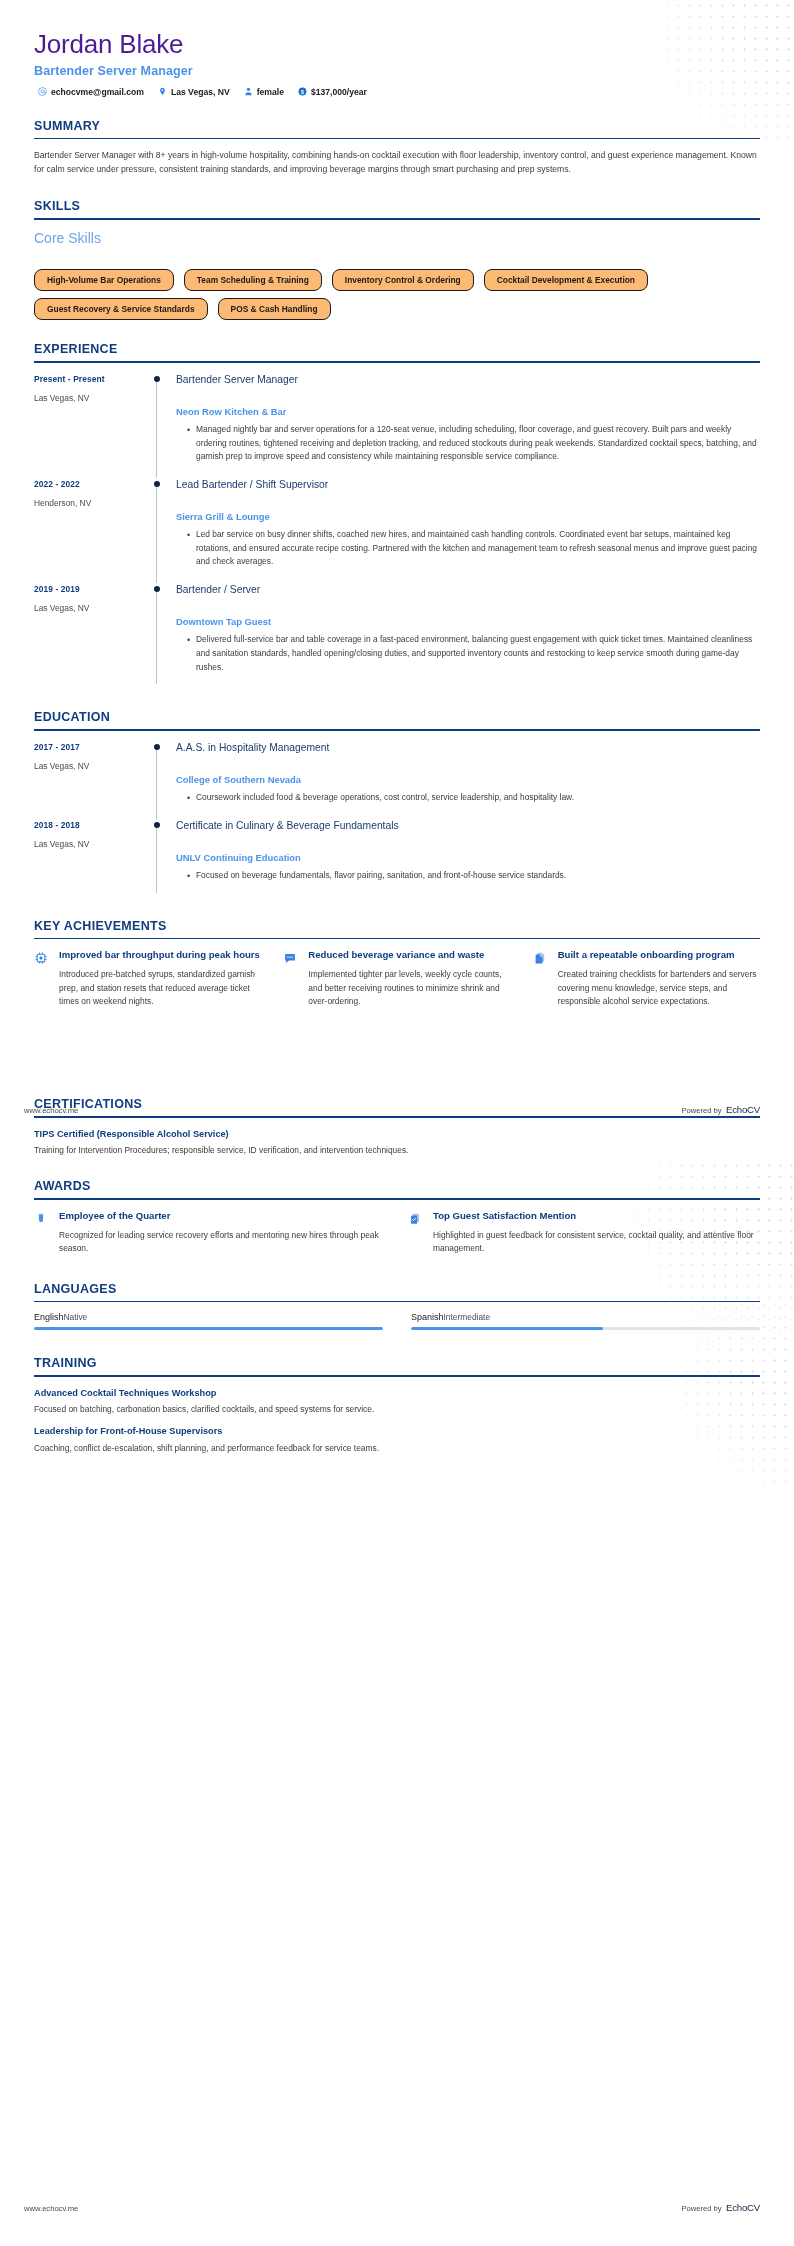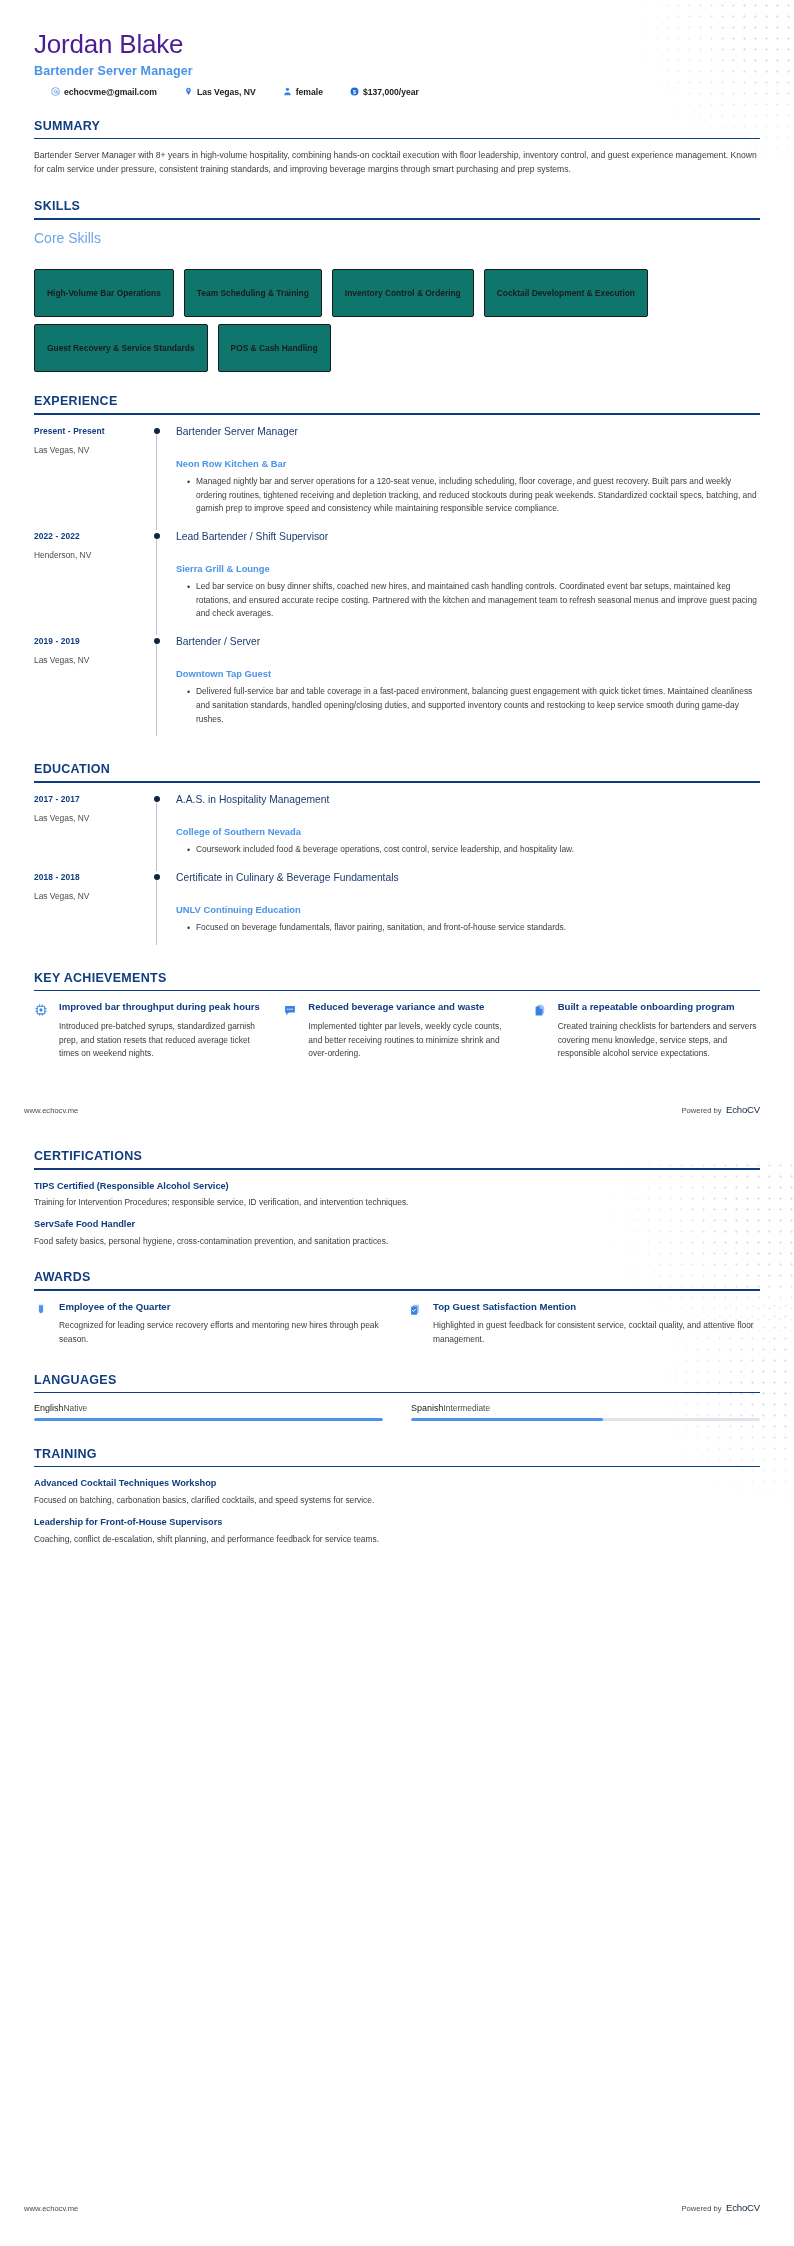--- a/index.html
+++ b/index.html
@@ -78,21 +78,20 @@
     flex-wrap: wrap;
   }
   .contact-item {
     display: flex;
     align-items: center;
     gap: 4px;
     font-size: 8.6px;
     font-weight: 700;
     color: #1b1b1b;
     white-space: nowrap;
-    margin-left: 13px;
   }
   .contact-item svg { display: block; flex: none; }
 
   
   .section { padding: 0 34px; margin-top: 22px; }
   .section-title {
     font-size: 12.5px;
     font-weight: 700;
     color: #103d7f;
     letter-spacing: .3px;
@@ -114,26 +113,26 @@
 
   
   .skills-group-label {
     font-size: 14px;
     color: #6fa4e5;
     margin-bottom: 23px;
   }
   .skill-tags { display: flex; flex-wrap: wrap; gap: 7px 10px; }
   .skill-tag {
     border: 1px solid #1b1b1b;
-    border-radius: 2px;
-    padding: 18px 12px;
+    border-radius: 8px;
+    padding: 5px 12px;
     font-size: 8.4px;
     font-weight: 700;
     color: #1b1b1b;
-    background: #0f766e;
+    background: #fdba74;
     line-height: 1.2;
   }
 
   
   .entry { display: flex; position: relative; }
   .entry-left {
     width: 118px;
     flex: none;
     padding-top: 1px;
   }
@@ -525,24 +524,20 @@
     </div>
 
     <div class="section" style="margin-top:88px;">
       <div class="section-title">CERTIFICATIONS</div>
       <div class="section-rule"></div>
       <div class="section-body">
         <div class="simple-item">
           <div class="simple-title">TIPS Certified (Responsible Alcohol Service)</div>
           <div class="simple-desc">Training for Intervention Procedures; responsible service, ID verification, and intervention techniques.</div>
         </div>
-        <div class="simple-item">
-          <div class="simple-title">ServSafe Food Handler</div>
-          <div class="simple-desc">Food safety basics, personal hygiene, cross-contamination prevention, and sanitation practices.</div>
-        </div>
       </div>
     </div>
 
     <div class="section">
       <div class="section-title">AWARDS</div>
       <div class="section-rule"></div>
       <div class="section-body">
         <div class="cards cards-2">
 
           <div class="card">

